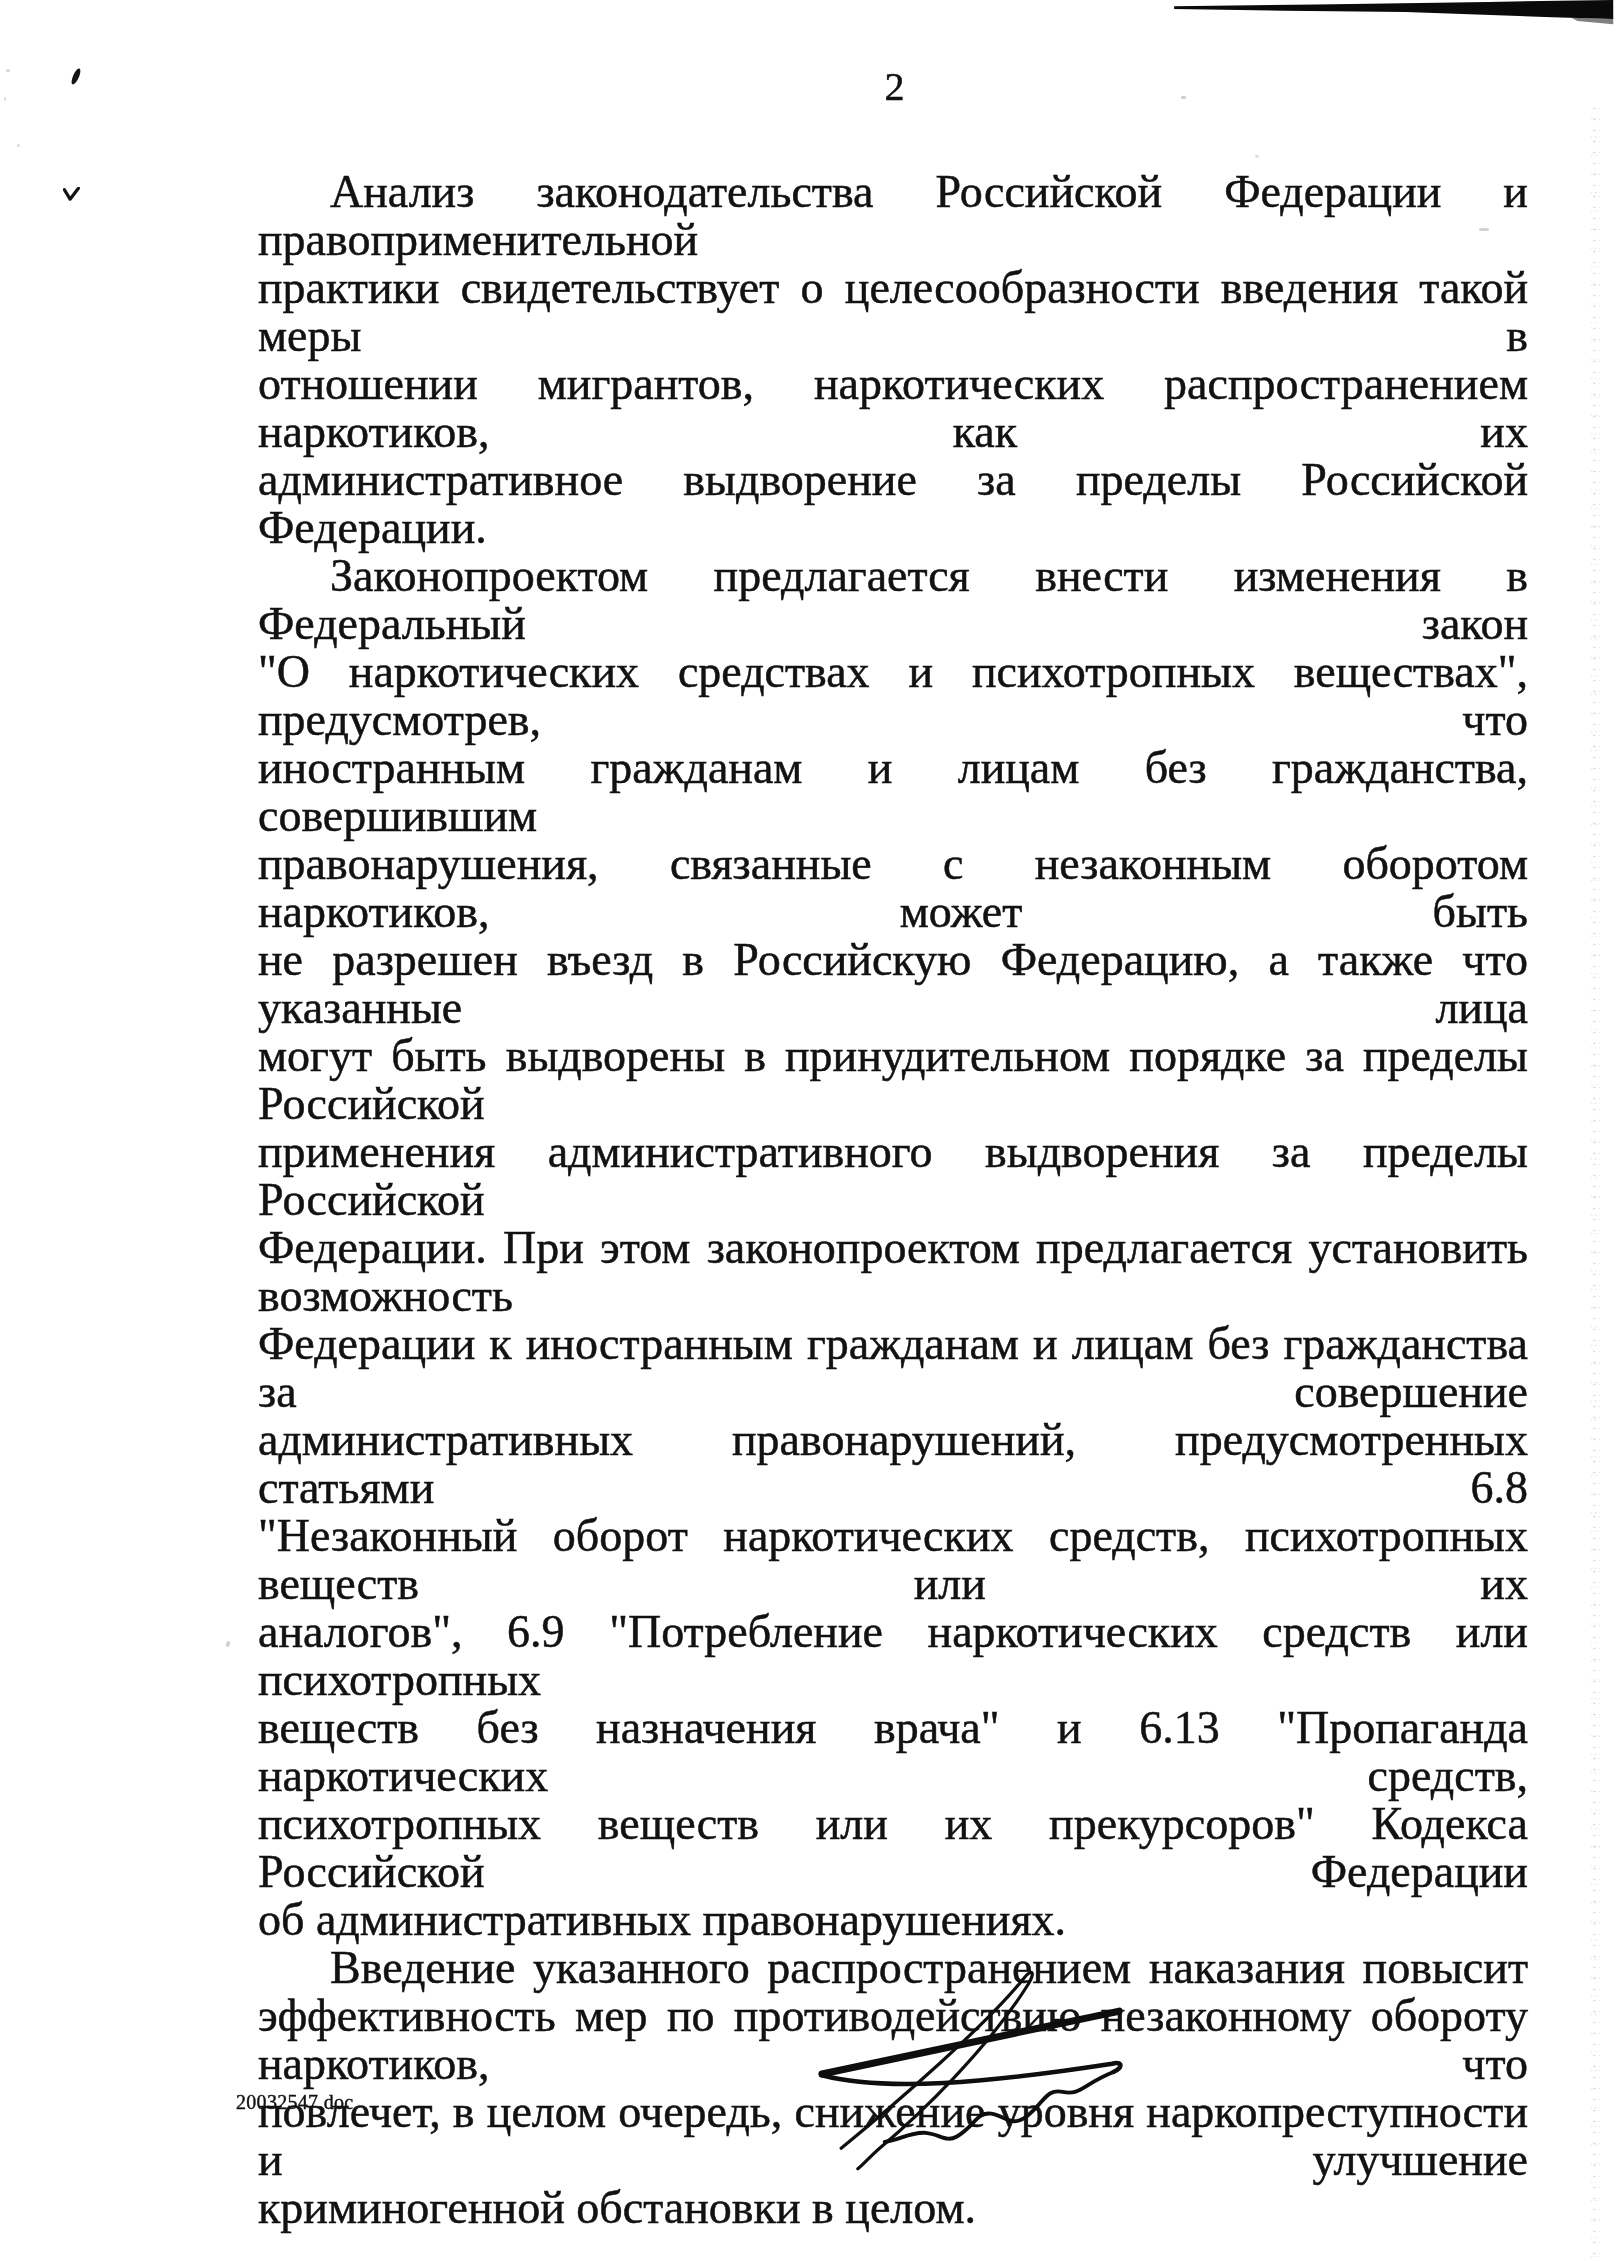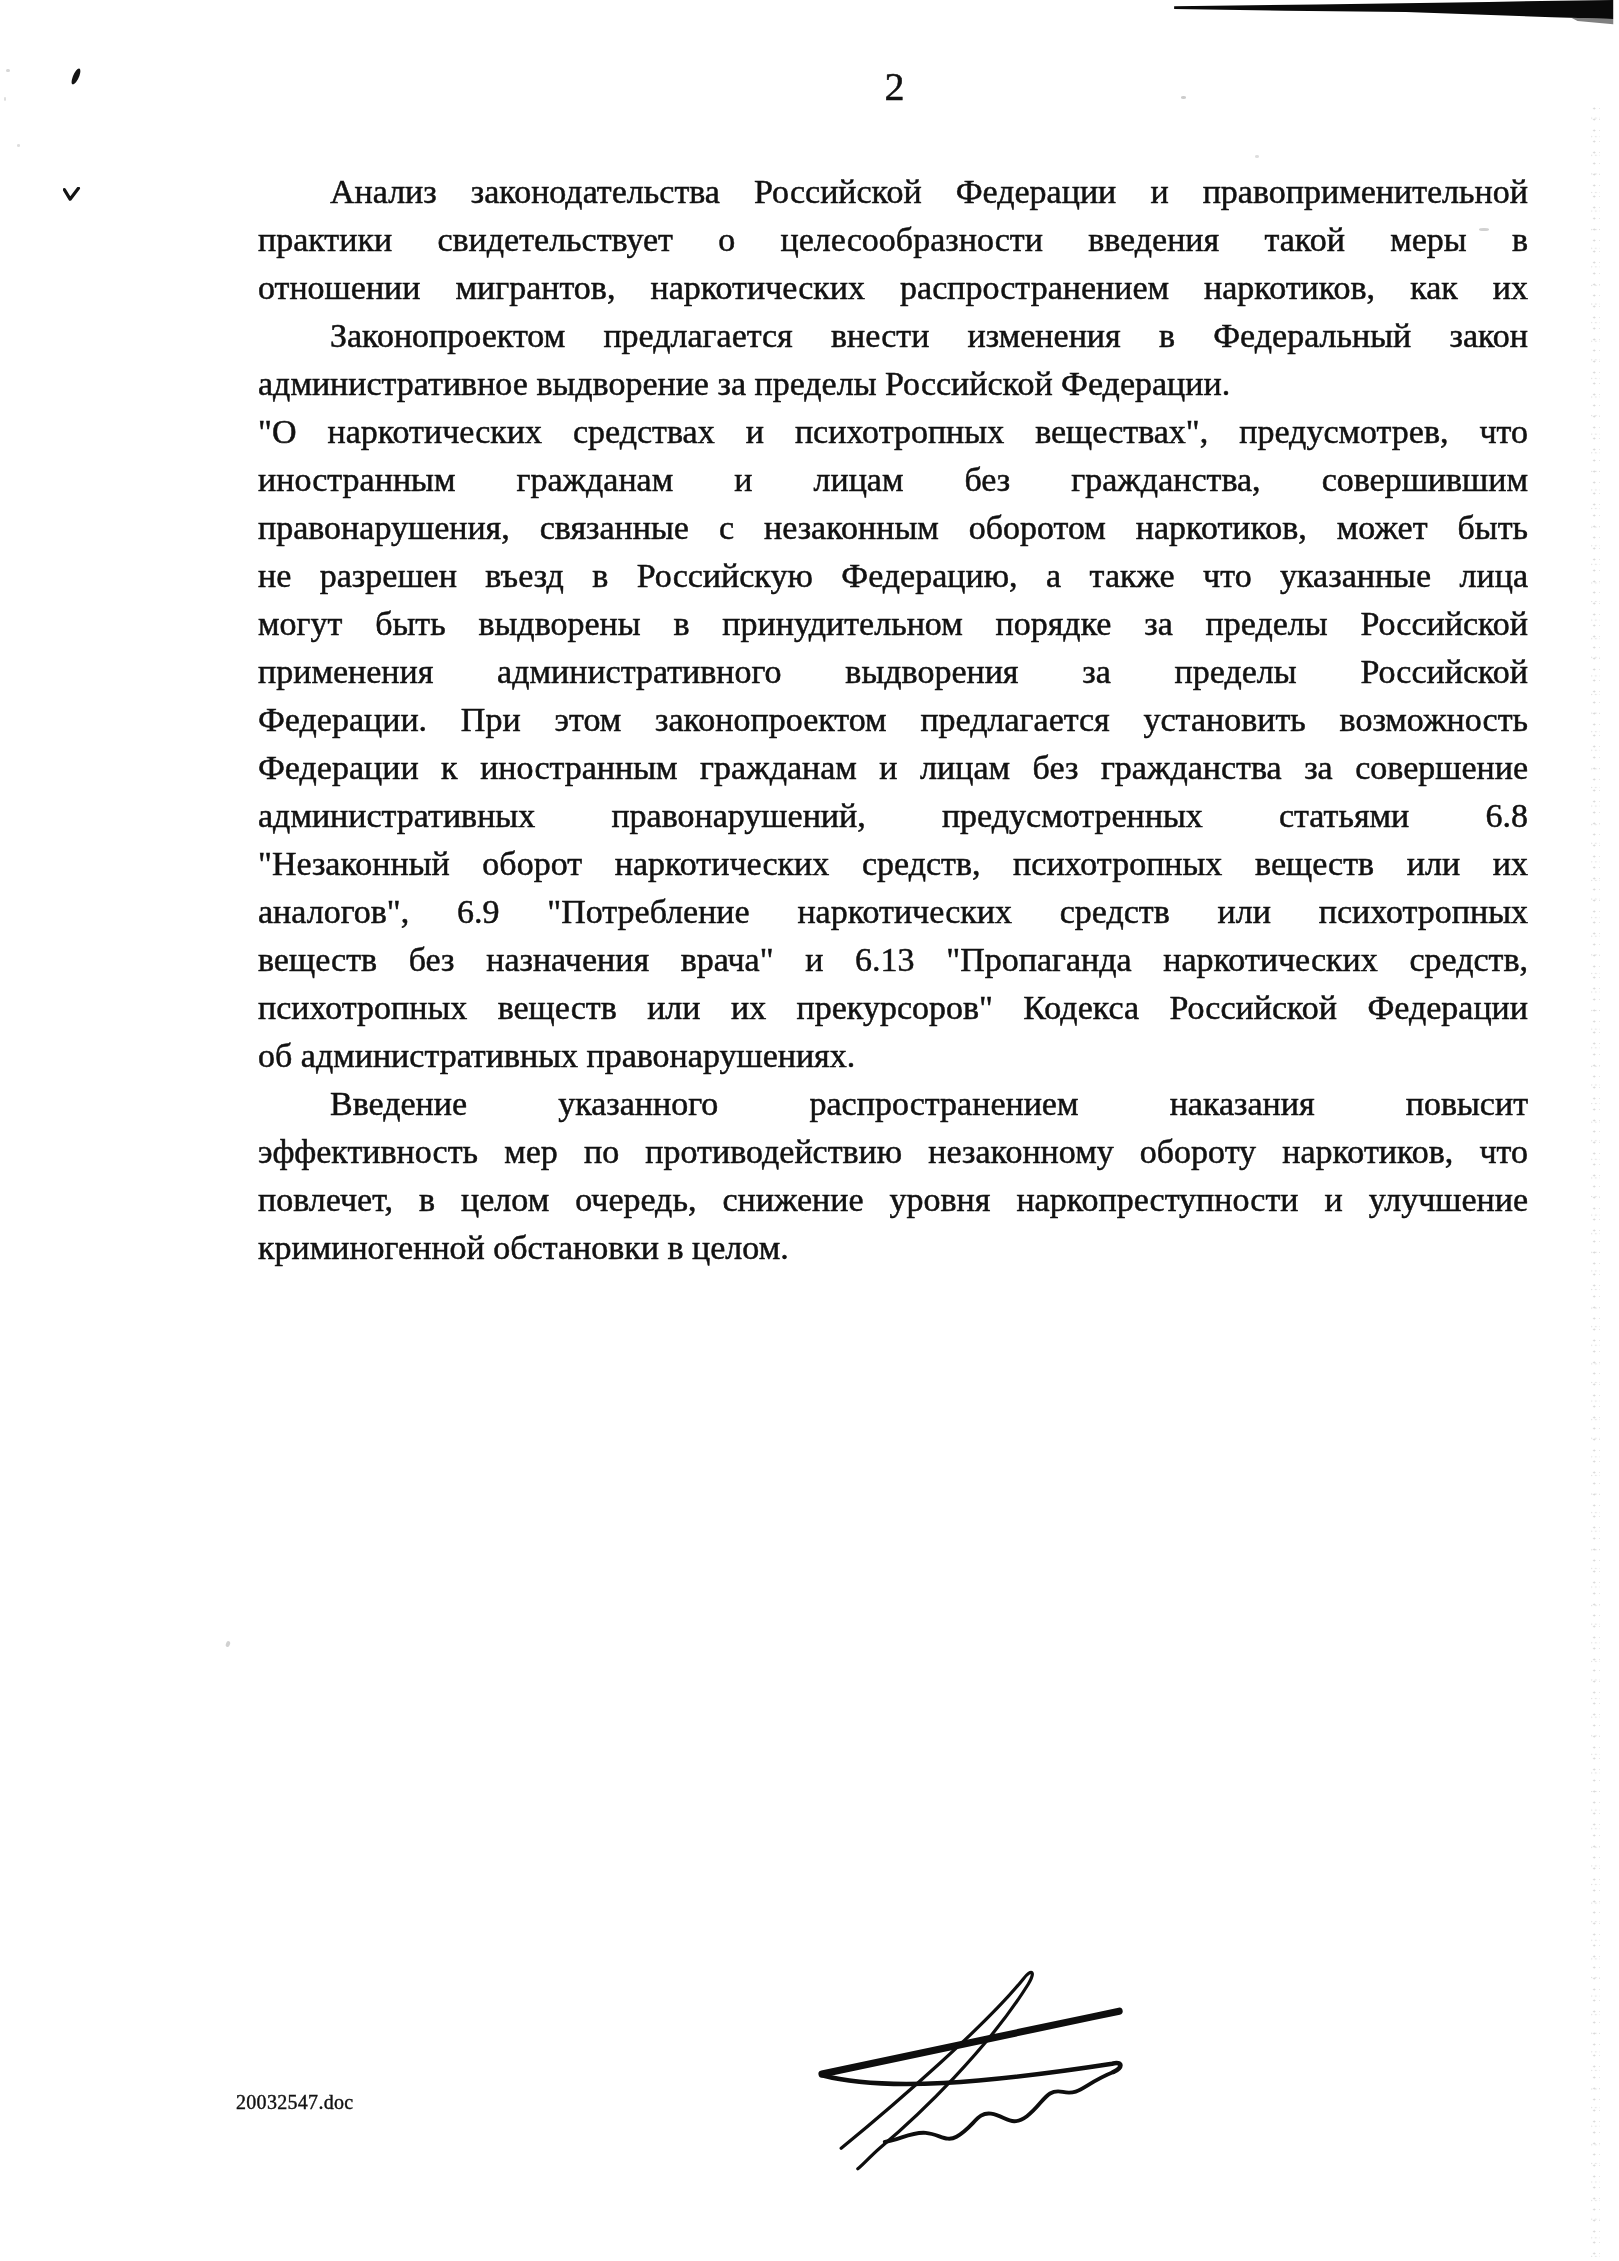--- a/index.html
+++ b/index.html
@@ -20,21 +20,21 @@
     text-align: center;
     font-size: 40px;
     line-height: 1.1;
     -webkit-text-stroke: 0.5px currentColor;
   }
   .docbody {
     position: absolute;
     top: 168px;
     left: 258px;
     width: 1270px;
-    font-size: 34px;
+    font-size: 46px;
     line-height: 48px;
     text-align: justify;
     -webkit-text-stroke: 0.5px currentColor;
   }
   .line {
     min-height: 48px;
     text-align: justify;
     text-align-last: justify;
     white-space: normal;
   }
@@ -107,23 +107,23 @@
   <div class="smudge s6"></div>
   <div class="smudge s7"></div>
   <div class="speckle-col"></div>
 
   <div class="pageno">2</div>
 
   <div class="docbody">
     <div class="line first">Анализ законодательства Российской Федерации и правоприменительной</div>
     <div class="line">практики свидетельствует о целесообразности введения такой меры в</div>
     <div class="line">отношении мигрантов, наркотических распространением наркотиков, как их</div>
+    <div class="line plast">административное выдворение за пределы Российской Федерации.</div>
+
     <div class="line first">Законопроектом предлагается внести изменения в Федеральный закон</div>
-
-    <div class="line plast">административное выдворение за пределы Российской Федерации.</div>
     <div class="line">"О наркотических средствах и психотропных веществах", предусмотрев, что</div>
     <div class="line">иностранным гражданам и лицам без гражданства, совершившим</div>
     <div class="line">правонарушения, связанные с незаконным оборотом наркотиков, может быть</div>
     <div class="line">не разрешен въезд в Российскую Федерацию, а также что указанные лица</div>
     <div class="line">могут быть выдворены в принудительном порядке за пределы Российской</div>
     <div class="line">применения административного выдворения за пределы Российской</div>
     <div class="line">Федерации. При этом законопроектом предлагается установить возможность</div>
     <div class="line">Федерации к иностранным гражданам и лицам без гражданства за совершение</div>
     <div class="line">административных правонарушений, предусмотренных статьями 6.8</div>
     <div class="line">"Незаконный оборот наркотических средств, психотропных веществ или их</div>

